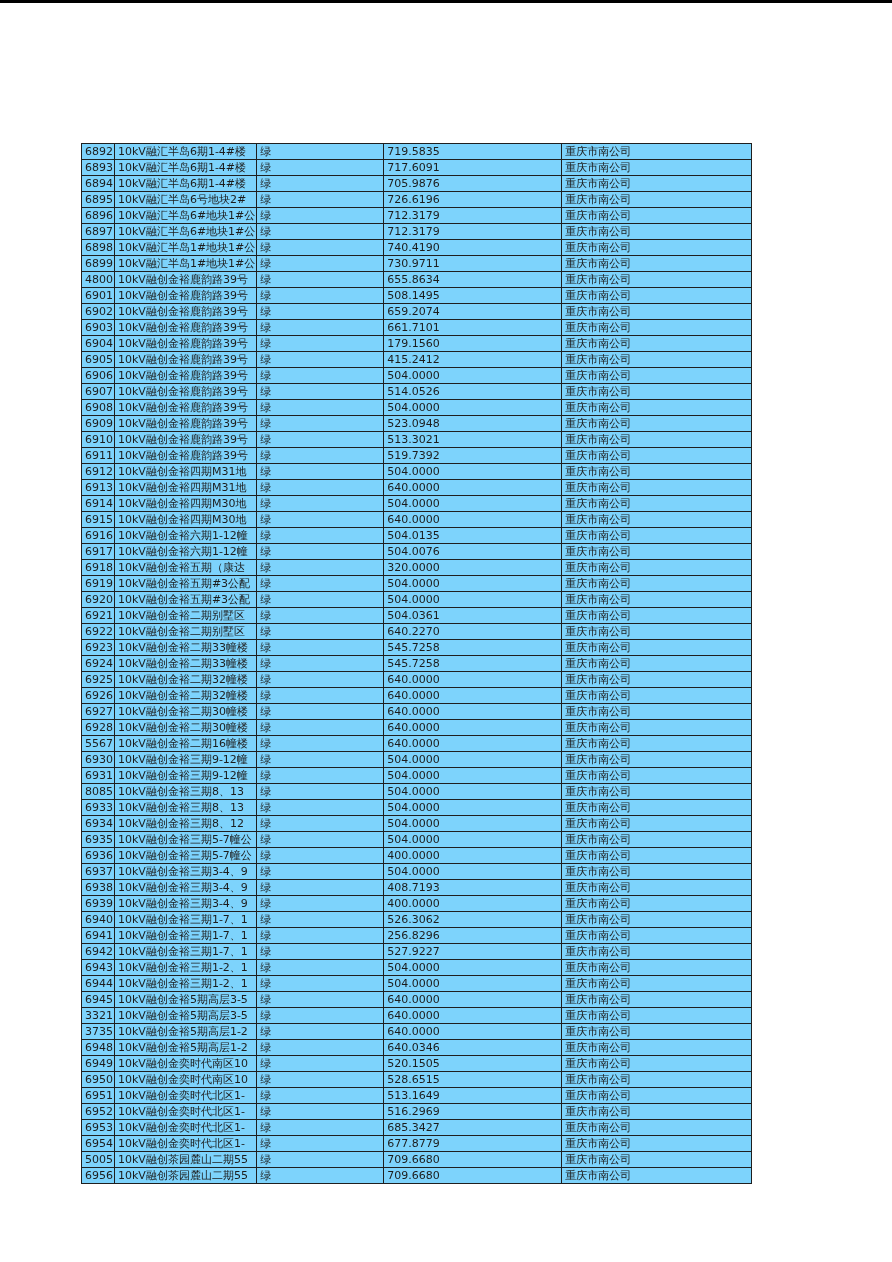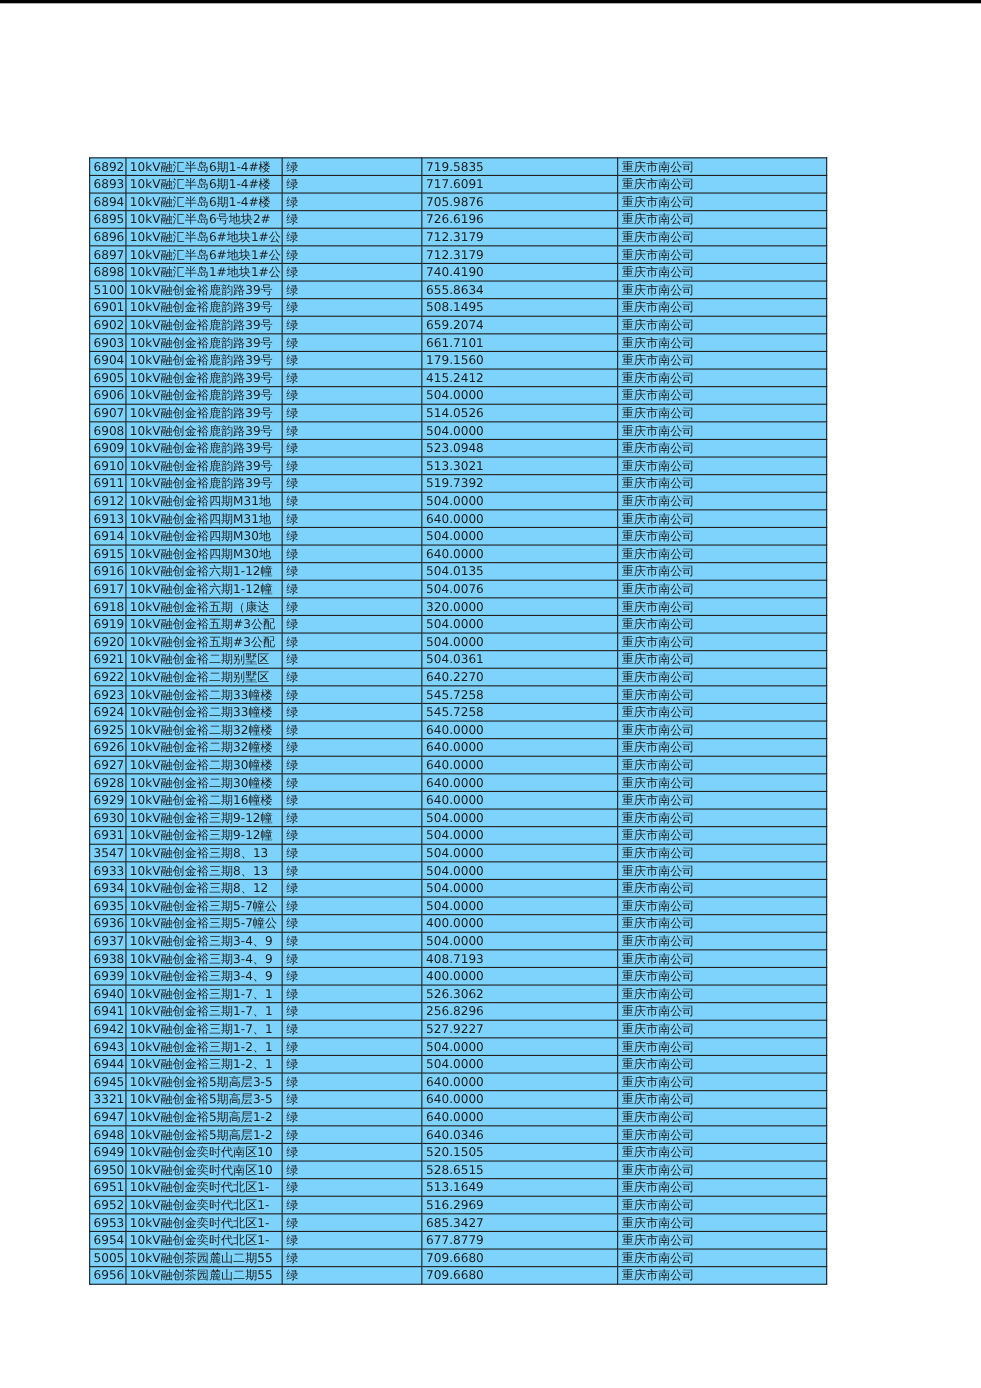--- a/index.html
+++ b/index.html
@@ -100,21 +100,28 @@
         <td class="c-company">重庆市南公司</td>
       </tr>
       <tr>
         <td class="c-row-id">6898</td>
         <td class="c-name">10kV融汇半岛1#地块1#公</td>
         <td class="c-flag">绿</td>
         <td class="c-value">740.4190</td>
         <td class="c-company">重庆市南公司</td>
       </tr>
       <tr>
-        <td class="c-row-id">5100</td>
+        <td class="c-row-id">6899</td>
+        <td class="c-name">10kV融汇半岛1#地块1#公</td>
+        <td class="c-flag">绿</td>
+        <td class="c-value">730.9711</td>
+        <td class="c-company">重庆市南公司</td>
+      </tr>
+      <tr>
+        <td class="c-row-id">4800</td>
         <td class="c-name">10kV融创金裕鹿韵路39号</td>
         <td class="c-flag">绿</td>
         <td class="c-value">655.8634</td>
         <td class="c-company">重庆市南公司</td>
       </tr>
       <tr>
         <td class="c-row-id">6901</td>
         <td class="c-name">10kV融创金裕鹿韵路39号</td>
         <td class="c-flag">绿</td>
         <td class="c-value">508.1495</td>
@@ -303,42 +310,42 @@
         <td class="c-company">重庆市南公司</td>
       </tr>
       <tr>
         <td class="c-row-id">6928</td>
         <td class="c-name">10kV融创金裕二期30幢楼</td>
         <td class="c-flag">绿</td>
         <td class="c-value">640.0000</td>
         <td class="c-company">重庆市南公司</td>
       </tr>
       <tr>
-        <td class="c-row-id">6929</td>
+        <td class="c-row-id">5567</td>
         <td class="c-name">10kV融创金裕二期16幢楼</td>
         <td class="c-flag">绿</td>
         <td class="c-value">640.0000</td>
         <td class="c-company">重庆市南公司</td>
       </tr>
       <tr>
         <td class="c-row-id">6930</td>
         <td class="c-name">10kV融创金裕三期9-12幢</td>
         <td class="c-flag">绿</td>
         <td class="c-value">504.0000</td>
         <td class="c-company">重庆市南公司</td>
       </tr>
       <tr>
         <td class="c-row-id">6931</td>
         <td class="c-name">10kV融创金裕三期9-12幢</td>
         <td class="c-flag">绿</td>
         <td class="c-value">504.0000</td>
         <td class="c-company">重庆市南公司</td>
       </tr>
       <tr>
-        <td class="c-row-id">3547</td>
+        <td class="c-row-id">8085</td>
         <td class="c-name">10kV融创金裕三期8、13</td>
         <td class="c-flag">绿</td>
         <td class="c-value">504.0000</td>
         <td class="c-company">重庆市南公司</td>
       </tr>
       <tr>
         <td class="c-row-id">6933</td>
         <td class="c-name">10kV融创金裕三期8、13</td>
         <td class="c-flag">绿</td>
         <td class="c-value">504.0000</td>
@@ -429,21 +436,21 @@
         <td class="c-company">重庆市南公司</td>
       </tr>
       <tr>
         <td class="c-row-id">3321</td>
         <td class="c-name">10kV融创金裕5期高层3-5</td>
         <td class="c-flag">绿</td>
         <td class="c-value">640.0000</td>
         <td class="c-company">重庆市南公司</td>
       </tr>
       <tr>
-        <td class="c-row-id">6947</td>
+        <td class="c-row-id">3735</td>
         <td class="c-name">10kV融创金裕5期高层1-2</td>
         <td class="c-flag">绿</td>
         <td class="c-value">640.0000</td>
         <td class="c-company">重庆市南公司</td>
       </tr>
       <tr>
         <td class="c-row-id">6948</td>
         <td class="c-name">10kV融创金裕5期高层1-2</td>
         <td class="c-flag">绿</td>
         <td class="c-value">640.0346</td>

